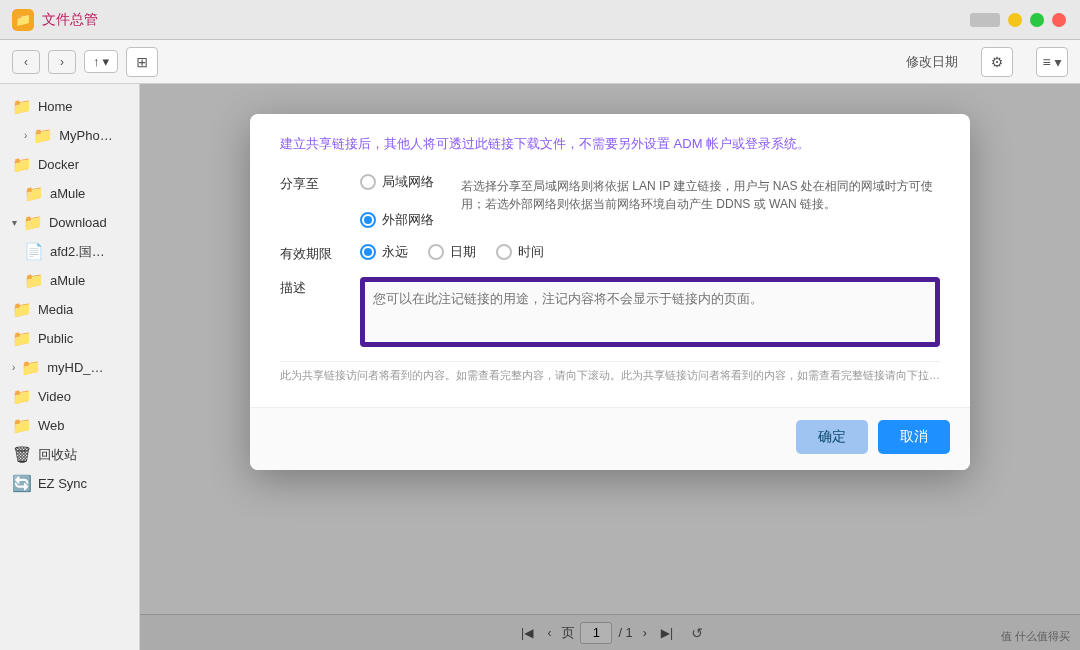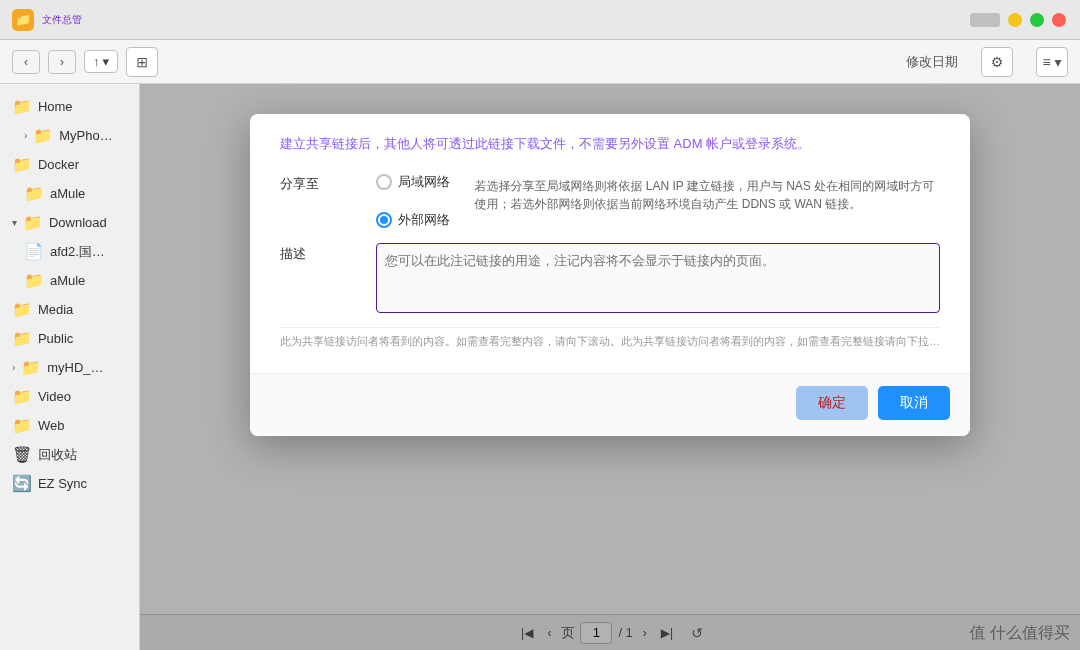--- a/index.html
+++ b/index.html
@@ -26,22 +26,22 @@
       width: 22px;
       height: 22px;
       background: #f5a623;
       border-radius: 5px;
       margin-right: 8px;
       display: flex; align-items: center; justify-content: center;
       font-size: 13px;
       color: white;
     }
     .title-bar-title {
-      font-size: 10px;
-      color: #6d28d9;
+      font-size: 14px;
+      color: #be185d;
       font-weight: 500;
     }
     .window-controls {
       position: absolute;
       right: 14px;
       top: 50%;
       transform: translateY(-50%);
       display: flex;
       gap: 8px;
       align-items: center;
@@ -162,21 +162,21 @@
       font-size: 13px;
     }
     .refresh-btn {
       background: none; border: none; cursor: pointer;
       font-size: 14px; color: #666; margin-left: 8px;
     }
     .watermark {
       position: absolute;
       bottom: 6px;
       right: 10px;
-      font-size: 16px;
+      font-size: 11px;
       color: #888;
     }
 
     
     .dialog-overlay {
       position: absolute;
       top: 0; left: 0; right: 0; bottom: 0;
       background: rgba(0,0,0,0.3);
       display: flex;
       align-items: flex-start;
@@ -207,21 +207,21 @@
       color: #8b5cf6;
       line-height: 1.6;
       margin-bottom: 18px;
     }
 
     
     .form-row {
       display: flex;
       align-items: flex-start;
       margin-bottom: 14px;
-      gap: 16px;
+      gap: 0;
     }
     .form-label {
       width: 80px;
       font-size: 13px;
       color: #333;
       padding-top: 2px;
       flex-shrink: 0;
     }
     .form-content {
       flex: 1;
@@ -279,21 +279,21 @@
       font-size: 13px;
       outline: none;
     }
     .warning-icon {
       color: #e74c3c;
       font-size: 18px;
     }
     .desc-textarea {
       width: 100%;
       height: 70px;
-      border: 1px solid #4c1d95;
+      border: 5px solid #4c1d95;
       border-radius: 4px;
       padding: 8px;
       font-size: 13px;
       color: #aaa;
       background: #fafafa;
       resize: none;
       font-family: inherit;
       outline: none;
     }
     .scroll-hint {
@@ -315,21 +315,21 @@
       gap: 10px;
       border-top: 1px solid #eee;
       background: #fafafa;
     }
     .btn-confirm {
       background: #a0c4f1;
       border: none;
       border-radius: 5px;
       padding: 8px 22px;
       font-size: 14px;
-      color: #b91c1c;
+      color: #0c4a6e;
       cursor: pointer;
     }
     .btn-cancel {
       background: #1e90ff;
       border: none;
       border-radius: 5px;
       padding: 8px 22px;
       font-size: 14px;
       color: white;
       cursor: pointer;
@@ -469,20 +469,39 @@
                 </label>
                 <label class="radio-item">
                   <div class="radio-circle selected"></div>
                   <span>外部网络</span>
                 </label>
               </div>
               <div class="sub-desc">若选择分享至局域网络则将依据 LAN IP 建立链接，用户与 NAS 处在相同的网域时方可使用；若选外部网络则依据当前网络环境自动产生 DDNS 或 WAN 链接。</div>
             </div>
           </div>
 
+          <div class="form-row">
+            <div class="form-label">有效期限</div>
+            <div class="form-content">
+              <div class="radio-group">
+                <label class="radio-item">
+                  <div class="radio-circle selected"></div>
+                  <span>永远</span>
+                </label>
+                <label class="radio-item">
+                  <div class="radio-circle"></div>
+                  <span>日期</span>
+                </label>
+                <label class="radio-item">
+                  <div class="radio-circle"></div>
+                  <span>时间</span>
+                </label>
+              </div>
+            </div>
+          </div>
 
 
 
           <div class="form-row">
             <div class="form-label">描述</div>
             <div class="form-content">
               <textarea class="desc-textarea" placeholder="您可以在此注记链接的用途，注记内容将不会显示于链接内的页面。" style=""></textarea>
             </div>
           </div>
 

